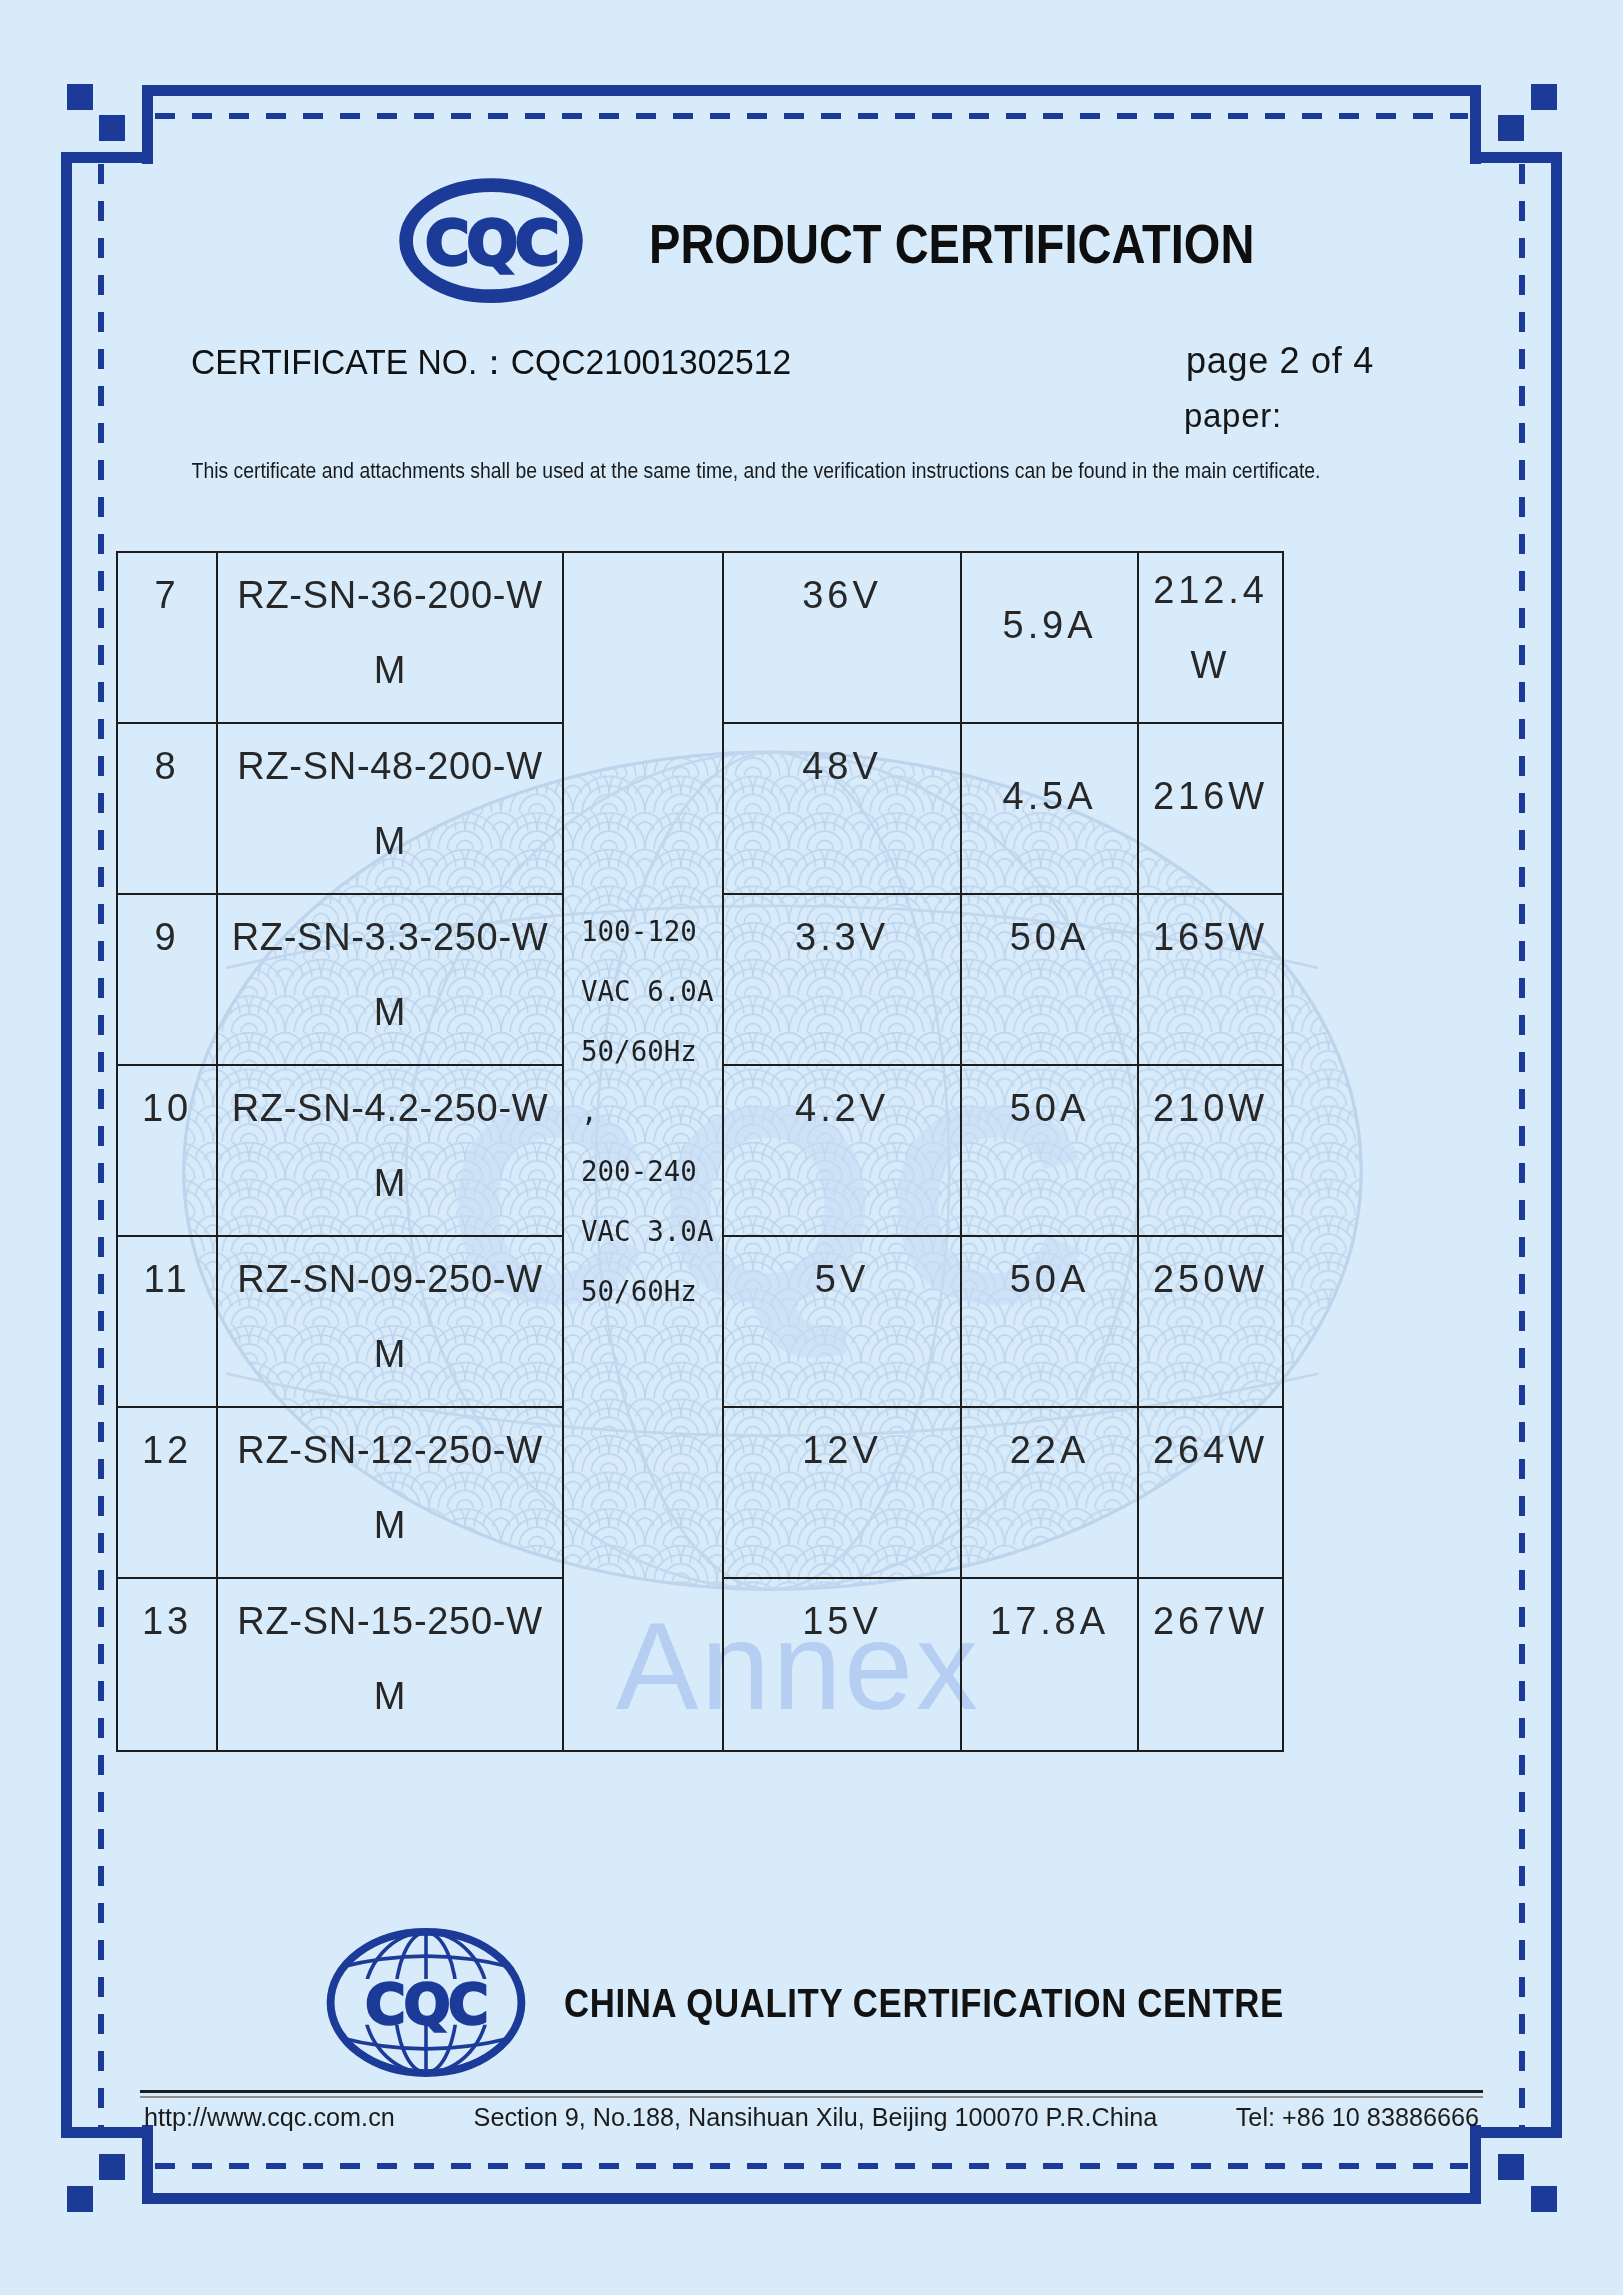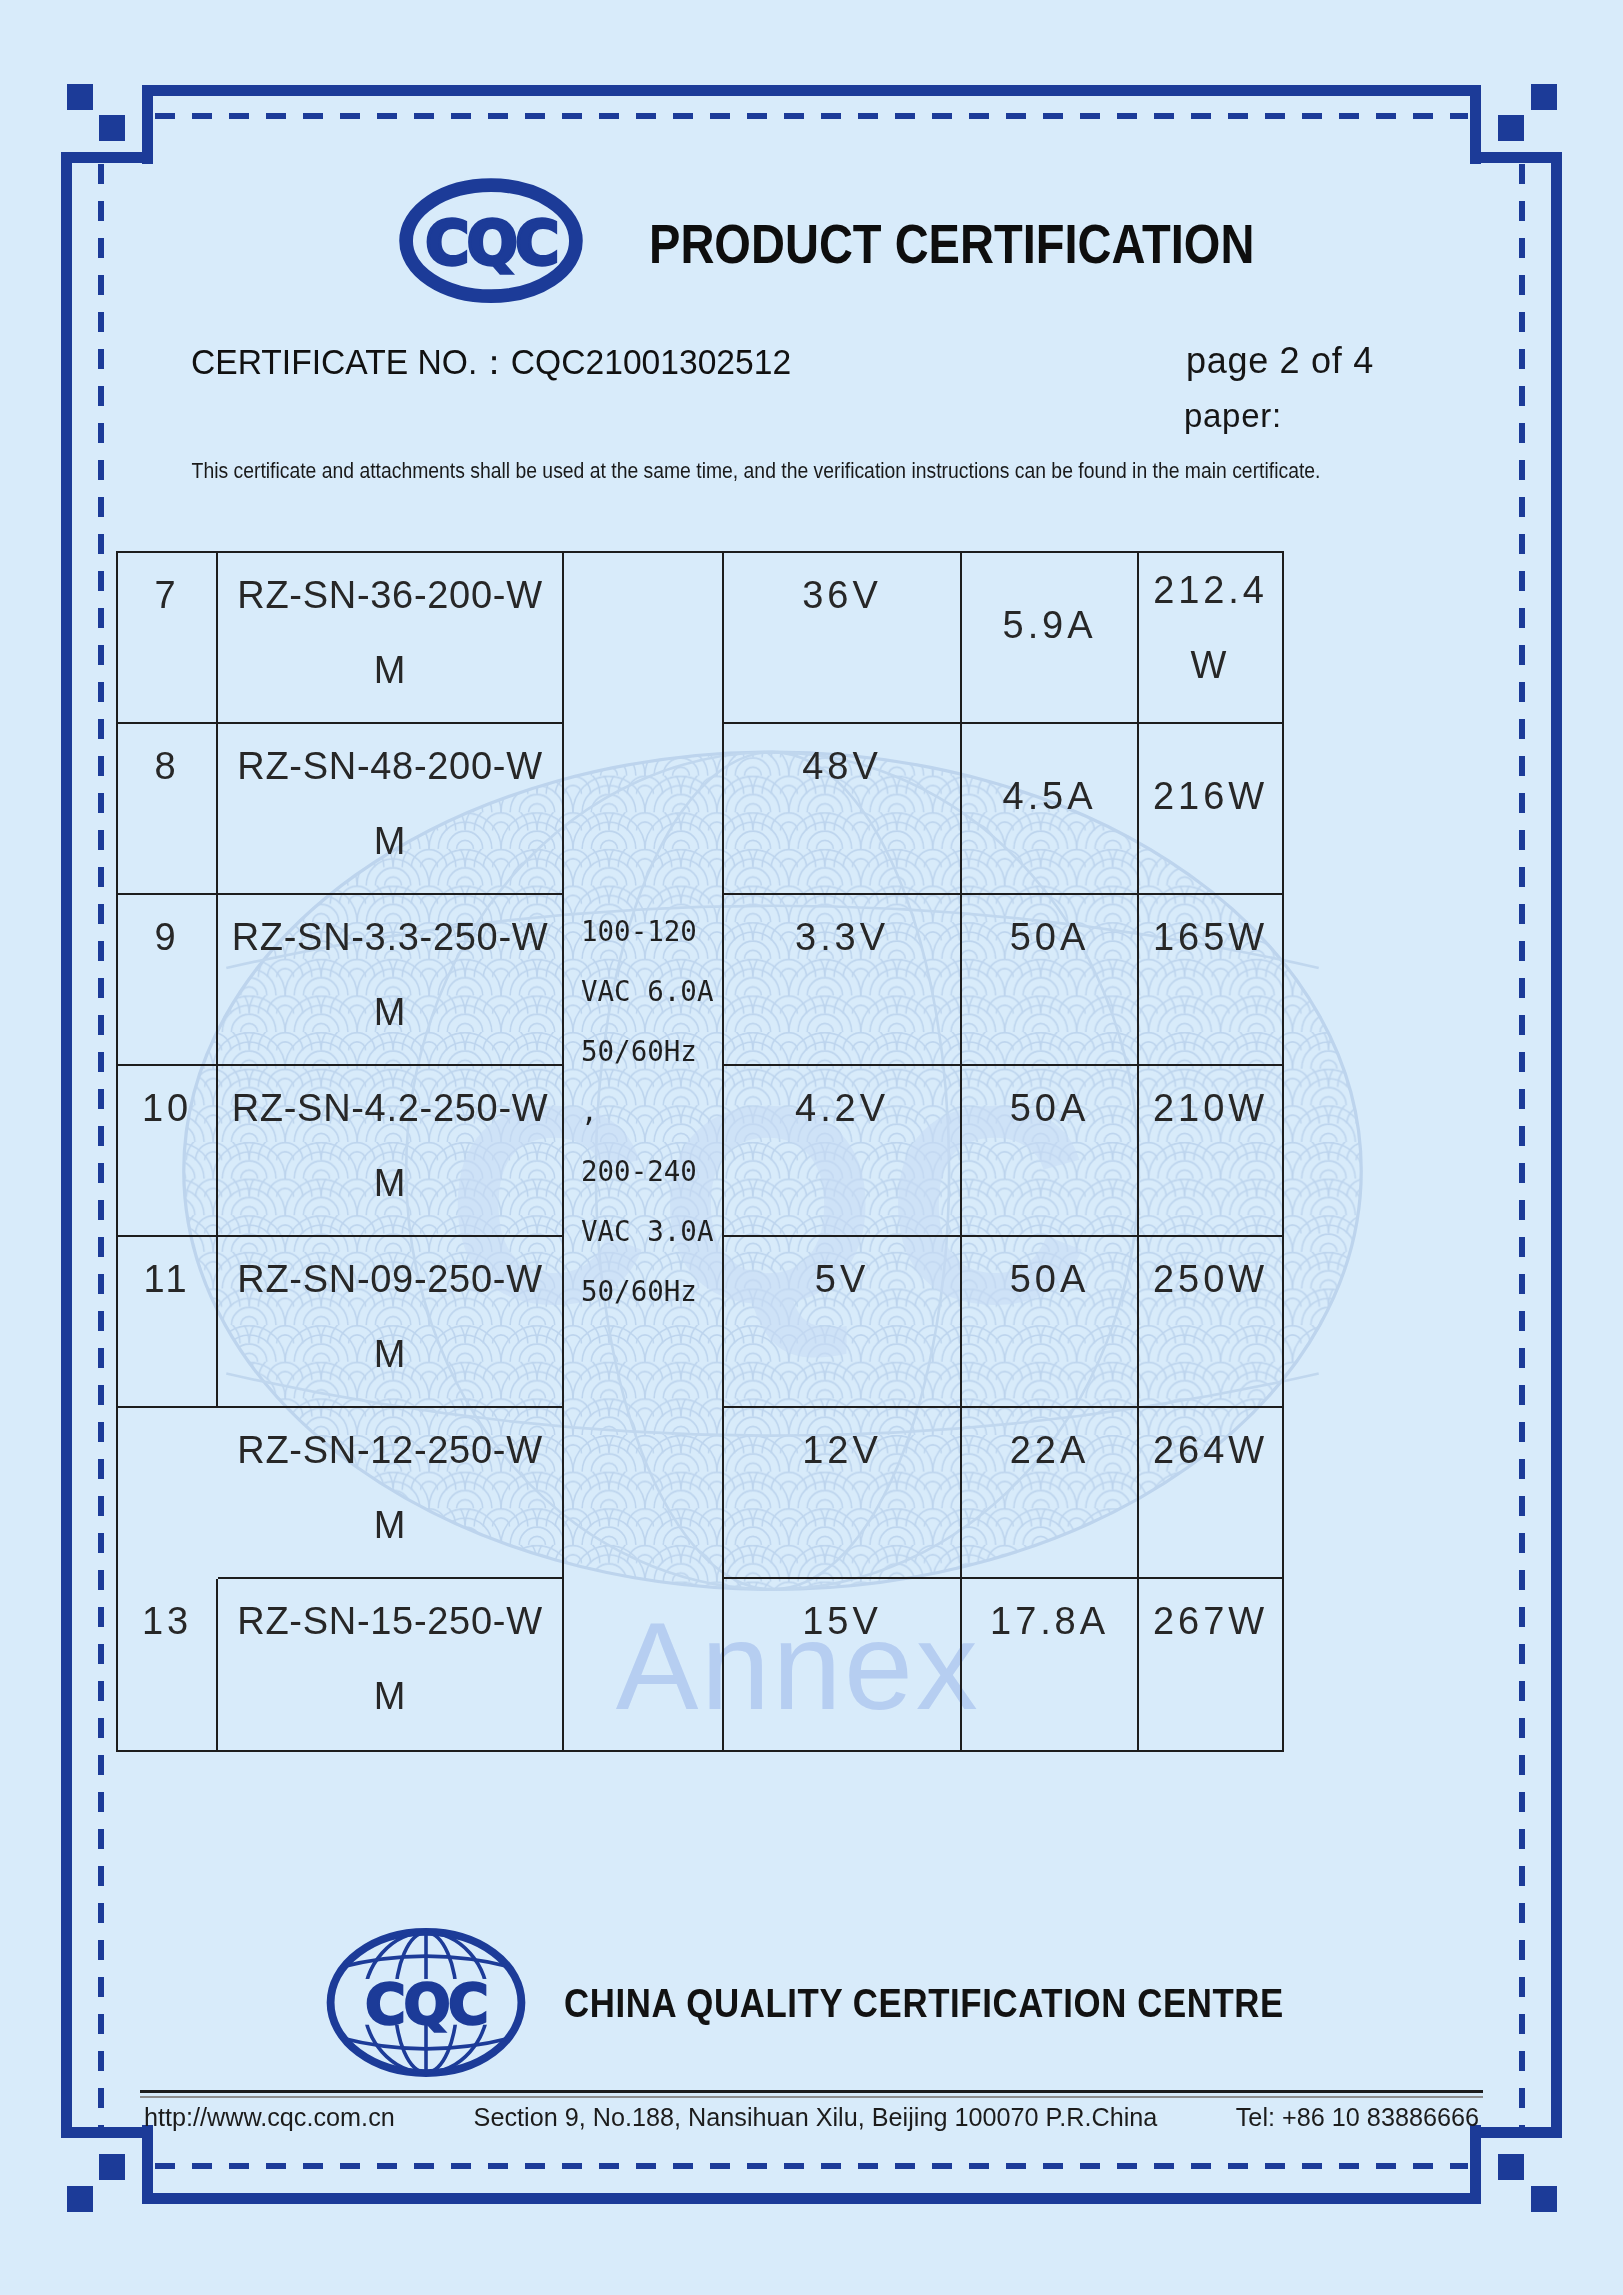--- a/index.html
+++ b/index.html
@@ -244,20 +244,23 @@
   <div class="c val" style="grid-column:4;grid-row:5;">
       <span class="slotA">5V</span>
     </div>
   <div class="c val" style="grid-column:5;grid-row:5;">
       <span class="slotA">50A</span>
     </div>
   <div class="c val nr" style="grid-column:6;grid-row:5;">
       <span class="slotA">250W</span>
     </div>
 
+  <div class="c val" style="grid-column:1;grid-row:6;">
+      <span class="slotA">12</span>
+    </div>
   <div class="c mdl" style="grid-column:2;grid-row:6;">
       <span class="slotA">RZ-SN-12-250-W</span>
       <span class="slotB">M</span>
     </div>
   <div class="c val" style="grid-column:4;grid-row:6;">
       <span class="slotA">12V</span>
     </div>
   <div class="c val" style="grid-column:5;grid-row:6;">
       <span class="slotA">22A</span>
     </div>

